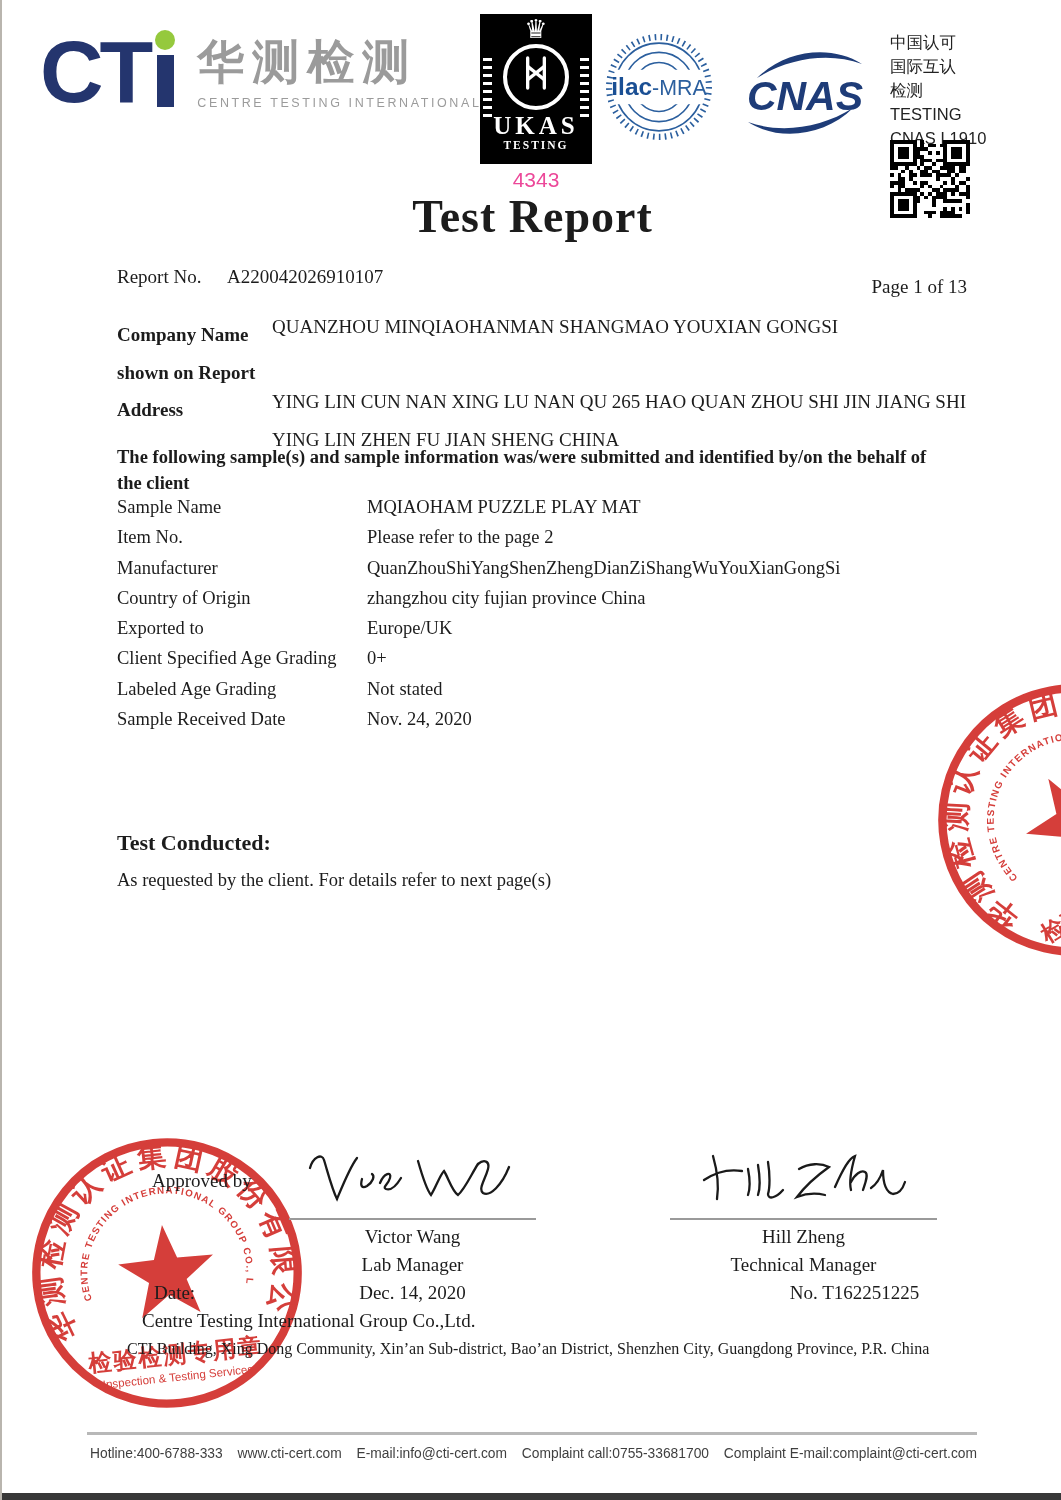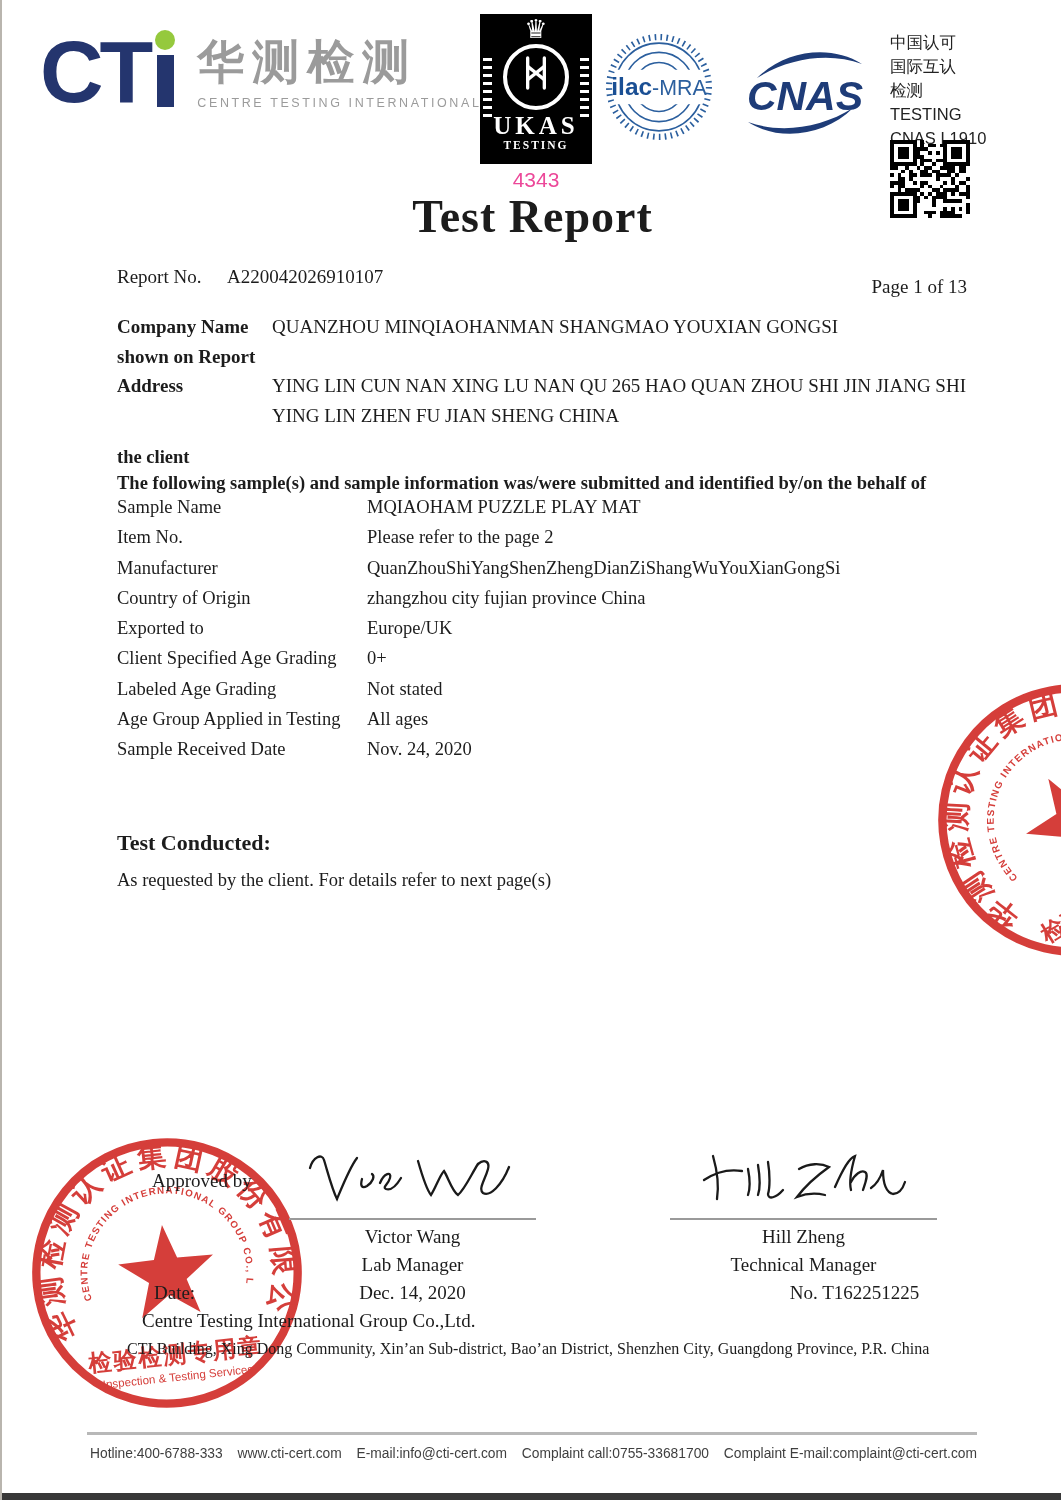--- a/index.html
+++ b/index.html
@@ -37,21 +37,21 @@
     font-family:Liberation Sans, sans-serif;}
   .qr{left:888px; top:140px; width:80px; height:78px;}
   
   .title{left:0; top:190px; width:100%; text-align:center; font-size:46px; font-weight:bold; letter-spacing:1px;}
   .meta-label{left:115px; top:266px; font-size:19px;}
   .meta-value{left:225px; top:266px; font-size:19px;}
   .meta-page{right:96px; top:276px; font-size:19px;}
   
   .company{left:115px; top:312px; right:95px; font-size:19px; line-height:29.5px;}
   .company .grid{display:grid; grid-template-columns:155px 1fr;}
-  .company .lab{font-weight:bold;}
+  .company .lab{font-weight:bold;margin-top:8px;}
   
   .intro{left:115px; top:444px; right:95px; font-size:18.5px; font-weight:bold; line-height:26px;}
   
   .fields{left:115px; top:497px; right:85px;}
   .fieldrow{display:flex; height:30.3px; font-size:18.5px;}
   .fieldrow .lab{width:250px; flex:none;}
   
   .tc-head{left:115px; top:830px; font-size:22px; font-weight:bold;}
   .tc-body{left:115px; top:870px; font-size:18.5px;}
   
@@ -432,22 +432,22 @@
       <div class="lab">shown on Report</div>
       <div></div>
       <div class="lab">Address</div>
       <div>YING LIN CUN NAN XING LU NAN QU 265 HAO QUAN ZHOU SHI JIN JIANG SHI</div>
       <div></div>
       <div>YING LIN ZHEN FU JIAN SHENG CHINA</div>
     </div>
   </div>
 
   <div class="abs intro">
+    <div>The following sample(s) and sample information was/were submitted and identified by/on the behalf of</div>
     <div>the client</div>
-    <div>The following sample(s) and sample information was/were submitted and identified by/on the behalf of</div>
   </div>
 
   <div class="abs fields">
     <div class="fieldrow">
         <span class="lab">Sample Name</span>
         <span>MQIAOHAM PUZZLE PLAY MAT</span>
       </div>
     <div class="fieldrow">
         <span class="lab">Item No.</span>
         <span>Please refer to the page 2</span>
@@ -464,24 +464,20 @@
         <span class="lab">Exported to</span>
         <span>Europe/UK</span>
       </div>
     <div class="fieldrow">
         <span class="lab">Client Specified Age Grading</span>
         <span>0+</span>
       </div>
     <div class="fieldrow">
         <span class="lab">Labeled Age Grading</span>
         <span>Not stated</span>
-      </div>
-    <div class="fieldrow">
-        <span class="lab">Age Group Applied in Testing</span>
-        <span>All ages</span>
       </div>
     <div class="fieldrow">
         <span class="lab">Sample Received Date</span>
         <span>Nov. 24, 2020</span>
       </div>
   </div>
 
   <div class="abs tc-head">Test Conducted:</div>
   <div class="abs tc-body">As requested by the client. For details refer to next page(s)</div>
 

